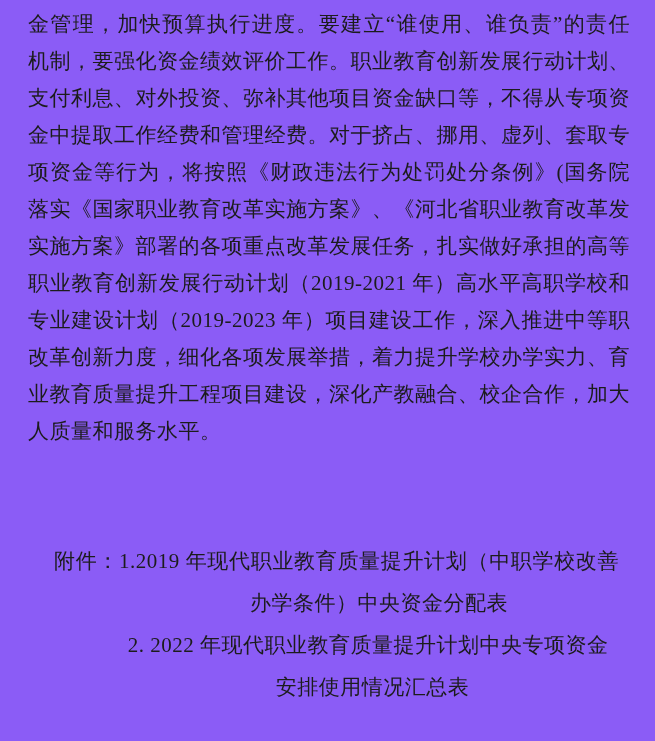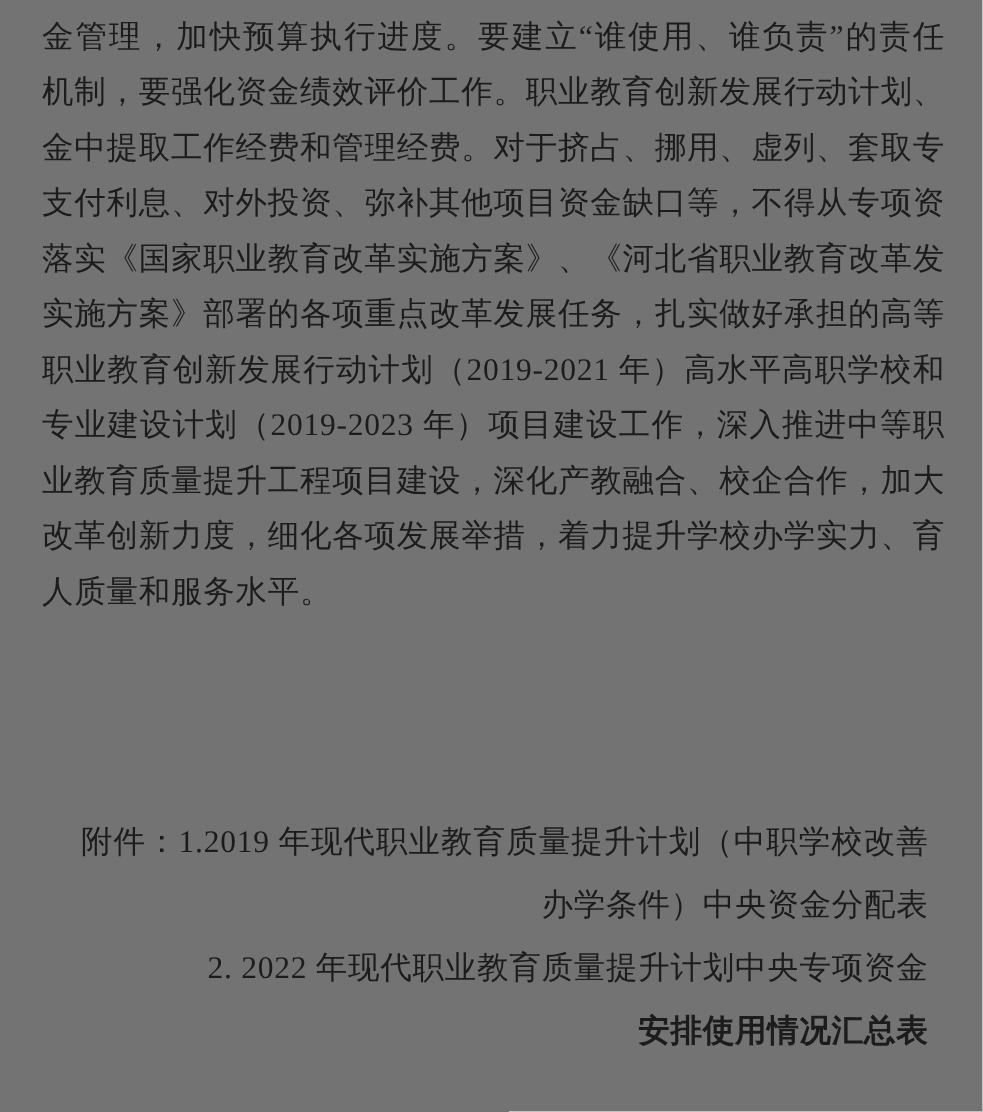--- a/index.html
+++ b/index.html
@@ -4,21 +4,21 @@
 <style>
   html, body {
     margin: 0;
     padding: 0;
     background: #ffffff;
   }
   .doc-page {
     position: relative;
     width: 655px;
     height: 741px;
-    background: #737373;
+    background: #8b5cf6;
     overflow: hidden;
     font-family: "Liberation Serif", "DejaVu Serif", serif;
     color: #1c1c1c;
   }
   
   .body-block {
     position: absolute;
     left: 28px;
     top: 6px;
     width: 602px;
@@ -43,49 +43,50 @@
     position: absolute;
     left: 17px;
     top: 540px;
     width: 602px;
   }
   .attach-line {
     font-size: 21px;
     line-height: 42px;
     height: 42px;
     letter-spacing: 0.5px;
-    text-align: right;
+    text-align: center;
     overflow: hidden;
   }
   .attach-line.a1 {
     padding-left: 37px;
     text-align: justify;
     text-align-last: justify;
     text-justify: inter-character;
   }
   .attach-line.a2 { padding-left: 122px; }
   .attach-line.a3 { padding-left: 100px; }
-  .attach-line.a4 { padding-left: 109px; font-weight: bold; }
+  .attach-line.a4 { padding-left: 109px; }
 </style>
 </head>
 <body>
 
 <div class="doc-page">
 
   <div class="body-block">
     <div class="body-line">金管理，加快预算执行进度。要建立“谁使用、谁负责”的责任</div>
     <div class="body-line">机制，要强化资金绩效评价工作。职业教育创新发展行动计划、</div>
+    <div class="body-line">支付利息、对外投资、弥补其他项目资金缺口等，不得从专项资</div>
     <div class="body-line">金中提取工作经费和管理经费。对于挤占、挪用、虚列、套取专</div>
-    <div class="body-line">支付利息、对外投资、弥补其他项目资金缺口等，不得从专项资</div>
+    <div class="body-line">项资金等行为，将按照《财政违法行为处罚处分条例》(国务院</div>
     <div class="body-line">落实《国家职业教育改革实施方案》、《河北省职业教育改革发展</div>
     <div class="body-line">实施方案》部署的各项重点改革发展任务，扎实做好承担的高等</div>
     <div class="body-line">职业教育创新发展行动计划（2019-2021 年）高水平高职学校和</div>
     <div class="body-line">专业建设计划（2019-2023 年）项目建设工作，深入推进中等职</div>
+    <div class="body-line">改革创新力度，细化各项发展举措，着力提升学校办学实力、育</div>
     <div class="body-line">业教育质量提升工程项目建设，深化产教融合、校企合作，加大</div>
-    <div class="body-line">改革创新力度，细化各项发展举措，着力提升学校办学实力、育</div>
     <div class="body-line last-line">人质量和服务水平。</div>
   </div>
 
   <div class="attachment-block">
     <div class="attach-line a1">附件：1.2019 年现代职业教育质量提升计划（中职学校改善</div>
     <div class="attach-line a2">办学条件）中央资金分配表</div>
     <div class="attach-line a3">2. 2022 年现代职业教育质量提升计划中央专项资金</div>
     <div class="attach-line a4">安排使用情况汇总表</div>
   </div>
 

